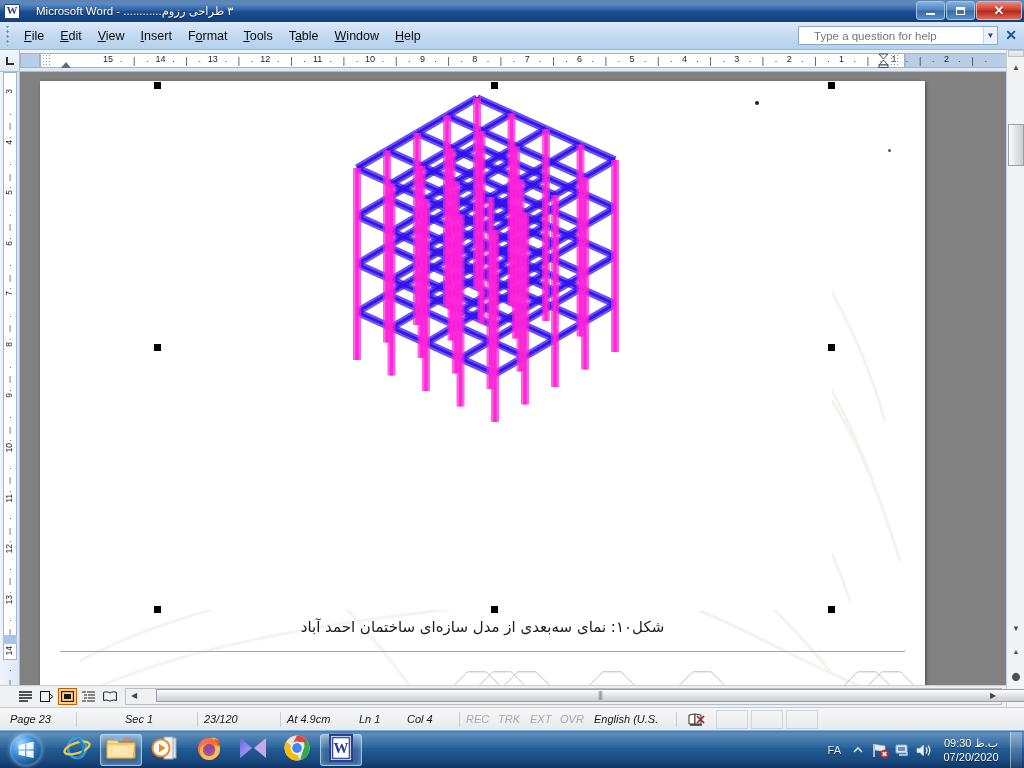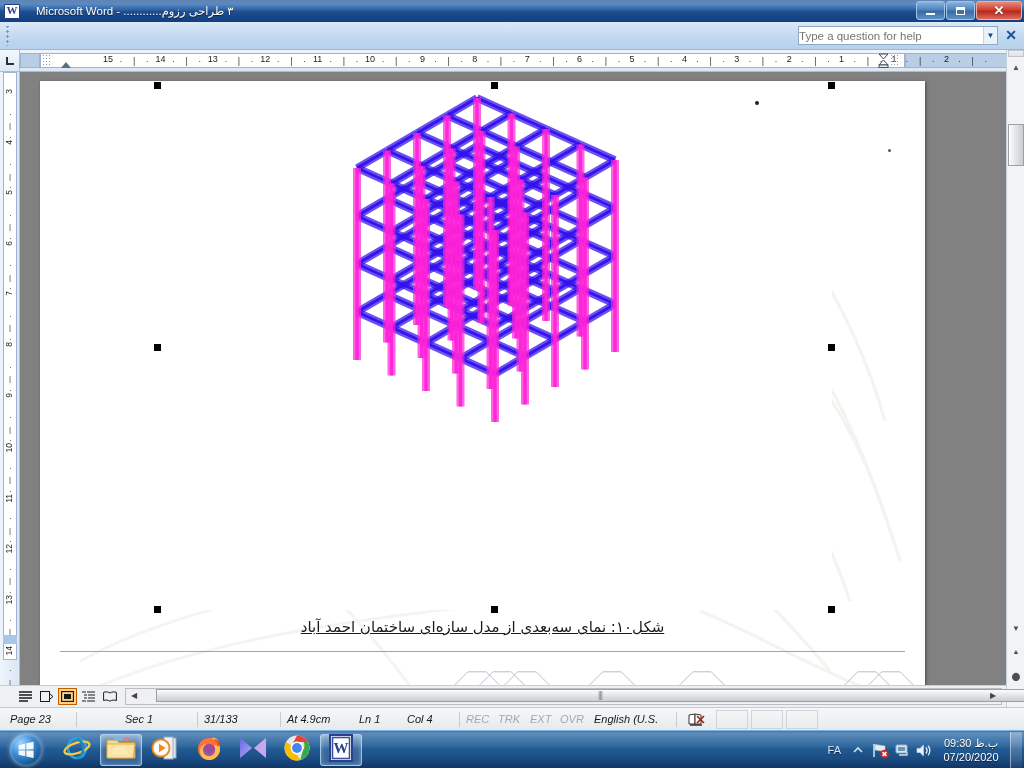--- a/index.html
+++ b/index.html
@@ -65,21 +65,21 @@
     font-size: 12.5px; color: #0b0b0b; padding: 3px 8px; white-space: nowrap; cursor: default;
   }
   .menu-item u { text-decoration: underline; }
   .help-box {
     position: absolute; right: 26px; top: 4px; width: 200px; height: 19px;
     background: #fff; border: 1px solid #8fa9c4;
     display: flex; align-items: center;
   }
   .help-box input {
     border: none; outline: none; width: 210px; height: 15px; font-size: 11.5px;
-    color: #888; padding-left: 0; background: transparent;
+    color: #888; padding-left: 15px; background: transparent;
     font-family: "Liberation Sans", sans-serif;
   }
   .help-arrow {
     width: 16px; height: 17px; background: #eaf1f9; border-left: 1px solid #c3d4e6;
     display: flex; align-items: center; justify-content: center; font-size: 8px; color: #15458c;
   }
   .help-x {
     position: absolute; right: 7px; top: 5px; font: bold 14px "Liberation Sans", sans-serif;
     color: #16508f;
   }
@@ -136,21 +136,20 @@
 
   .figwrap { position: absolute; left: 117px; top: 4px; width: 675px; height: 525px; }
   .fig-svg { position:absolute; left:0; top:0; width:675px; height:525px; }
   .selrect { position: absolute; left: 117px; top: 4px; width: 675px; height: 525px; }
   .handle { position: absolute; width: 7px; height: 7px; background: #000; }
 
   .caption {
     position: absolute; left: 0; top: 537px; width: 885px; text-align: center;
     direction: rtl; font-size: 15px; color: #1b1b1b;
     font-family: "DejaVu Sans", "Liberation Sans", sans-serif;
-    text-decoration: underline;
   }
   .hrule-doc { position: absolute; left: 20px; top: 570px; width: 845px; height: 1px; background: #c9a24a; }
   .gridbubbles { position: absolute; left: 0; top: 585px; width: 885px; height: 55px; }
 
   
   .hscroll-row {
     position: absolute; left: 0; top: 685px; width: 1006px; height: 22px;
     background: #eef1f4; border-top: 1px solid #c6cfd8;
     display: flex; align-items: center;
   }
@@ -265,20 +264,31 @@
           <span class="glyph-max"></span>
         </div>
       <div class="tb-btn close">
           <span class="glyph-x">✕</span>
         </div>
     </div>
   </div>
 
   <div class="menubar">
     <div class="grip"></div>
+    <div id="menu-items" style="display:flex;align-items:center;">
+        <div class="menu-item"><u>F</u>ile</div>
+        <div class="menu-item"><u>E</u>dit</div>
+        <div class="menu-item"><u>V</u>iew</div>
+        <div class="menu-item"><u>I</u>nsert</div>
+        <div class="menu-item">F<u>o</u>rmat</div>
+        <div class="menu-item"><u>T</u>ools</div>
+        <div class="menu-item">T<u>a</u>ble</div>
+        <div class="menu-item"><u>W</u>indow</div>
+        <div class="menu-item"><u>H</u>elp</div>
+      </div>
     <div class="help-box">
       <input type="text" placeholder="Type a question for help" style="">
       <div class="help-arrow">▼</div>
     </div>
     <div class="help-x">✕</div>
   </div>
 
   <div class="hruler">
     <div class="tabsel">
         <i></i>
@@ -1052,21 +1062,21 @@
       <div class="hbar-thumb"></div>
       <div class="hbar-arrow" style="right:2px;">▶</div>
     </div>
   </div>
 
   <div class="statusbar">
     <div class="st-cell" style="width:74px;padding-left:10px;">Page  23</div>
     <div class="st-sep"></div>
     <div class="st-cell" style="width:74px;margin-left:42px;">Sec  1</div>
     <div class="st-sep"></div>
-    <div class="st-cell" style="width:78px;">31/133</div>
+    <div class="st-cell" style="width:78px;">23/120</div>
     <div class="st-sep"></div>
     <div class="st-cell" style="width:72px;">At 4.9cm</div>
     <div class="st-cell" style="width:48px;">Ln 1</div>
     <div class="st-cell" style="width:54px;">Col 4</div>
     <div class="st-sep"></div>
     <div class="st-cell st-dim" style="width:32px;">REC</div>
     <div class="st-cell st-dim" style="width:32px;">TRK</div>
     <div class="st-cell st-dim" style="width:30px;">EXT</div>
     <div class="st-cell st-dim" style="width:34px;">OVR</div>
     <div class="st-cell" style="width:84px;">English (U.S.</div>

